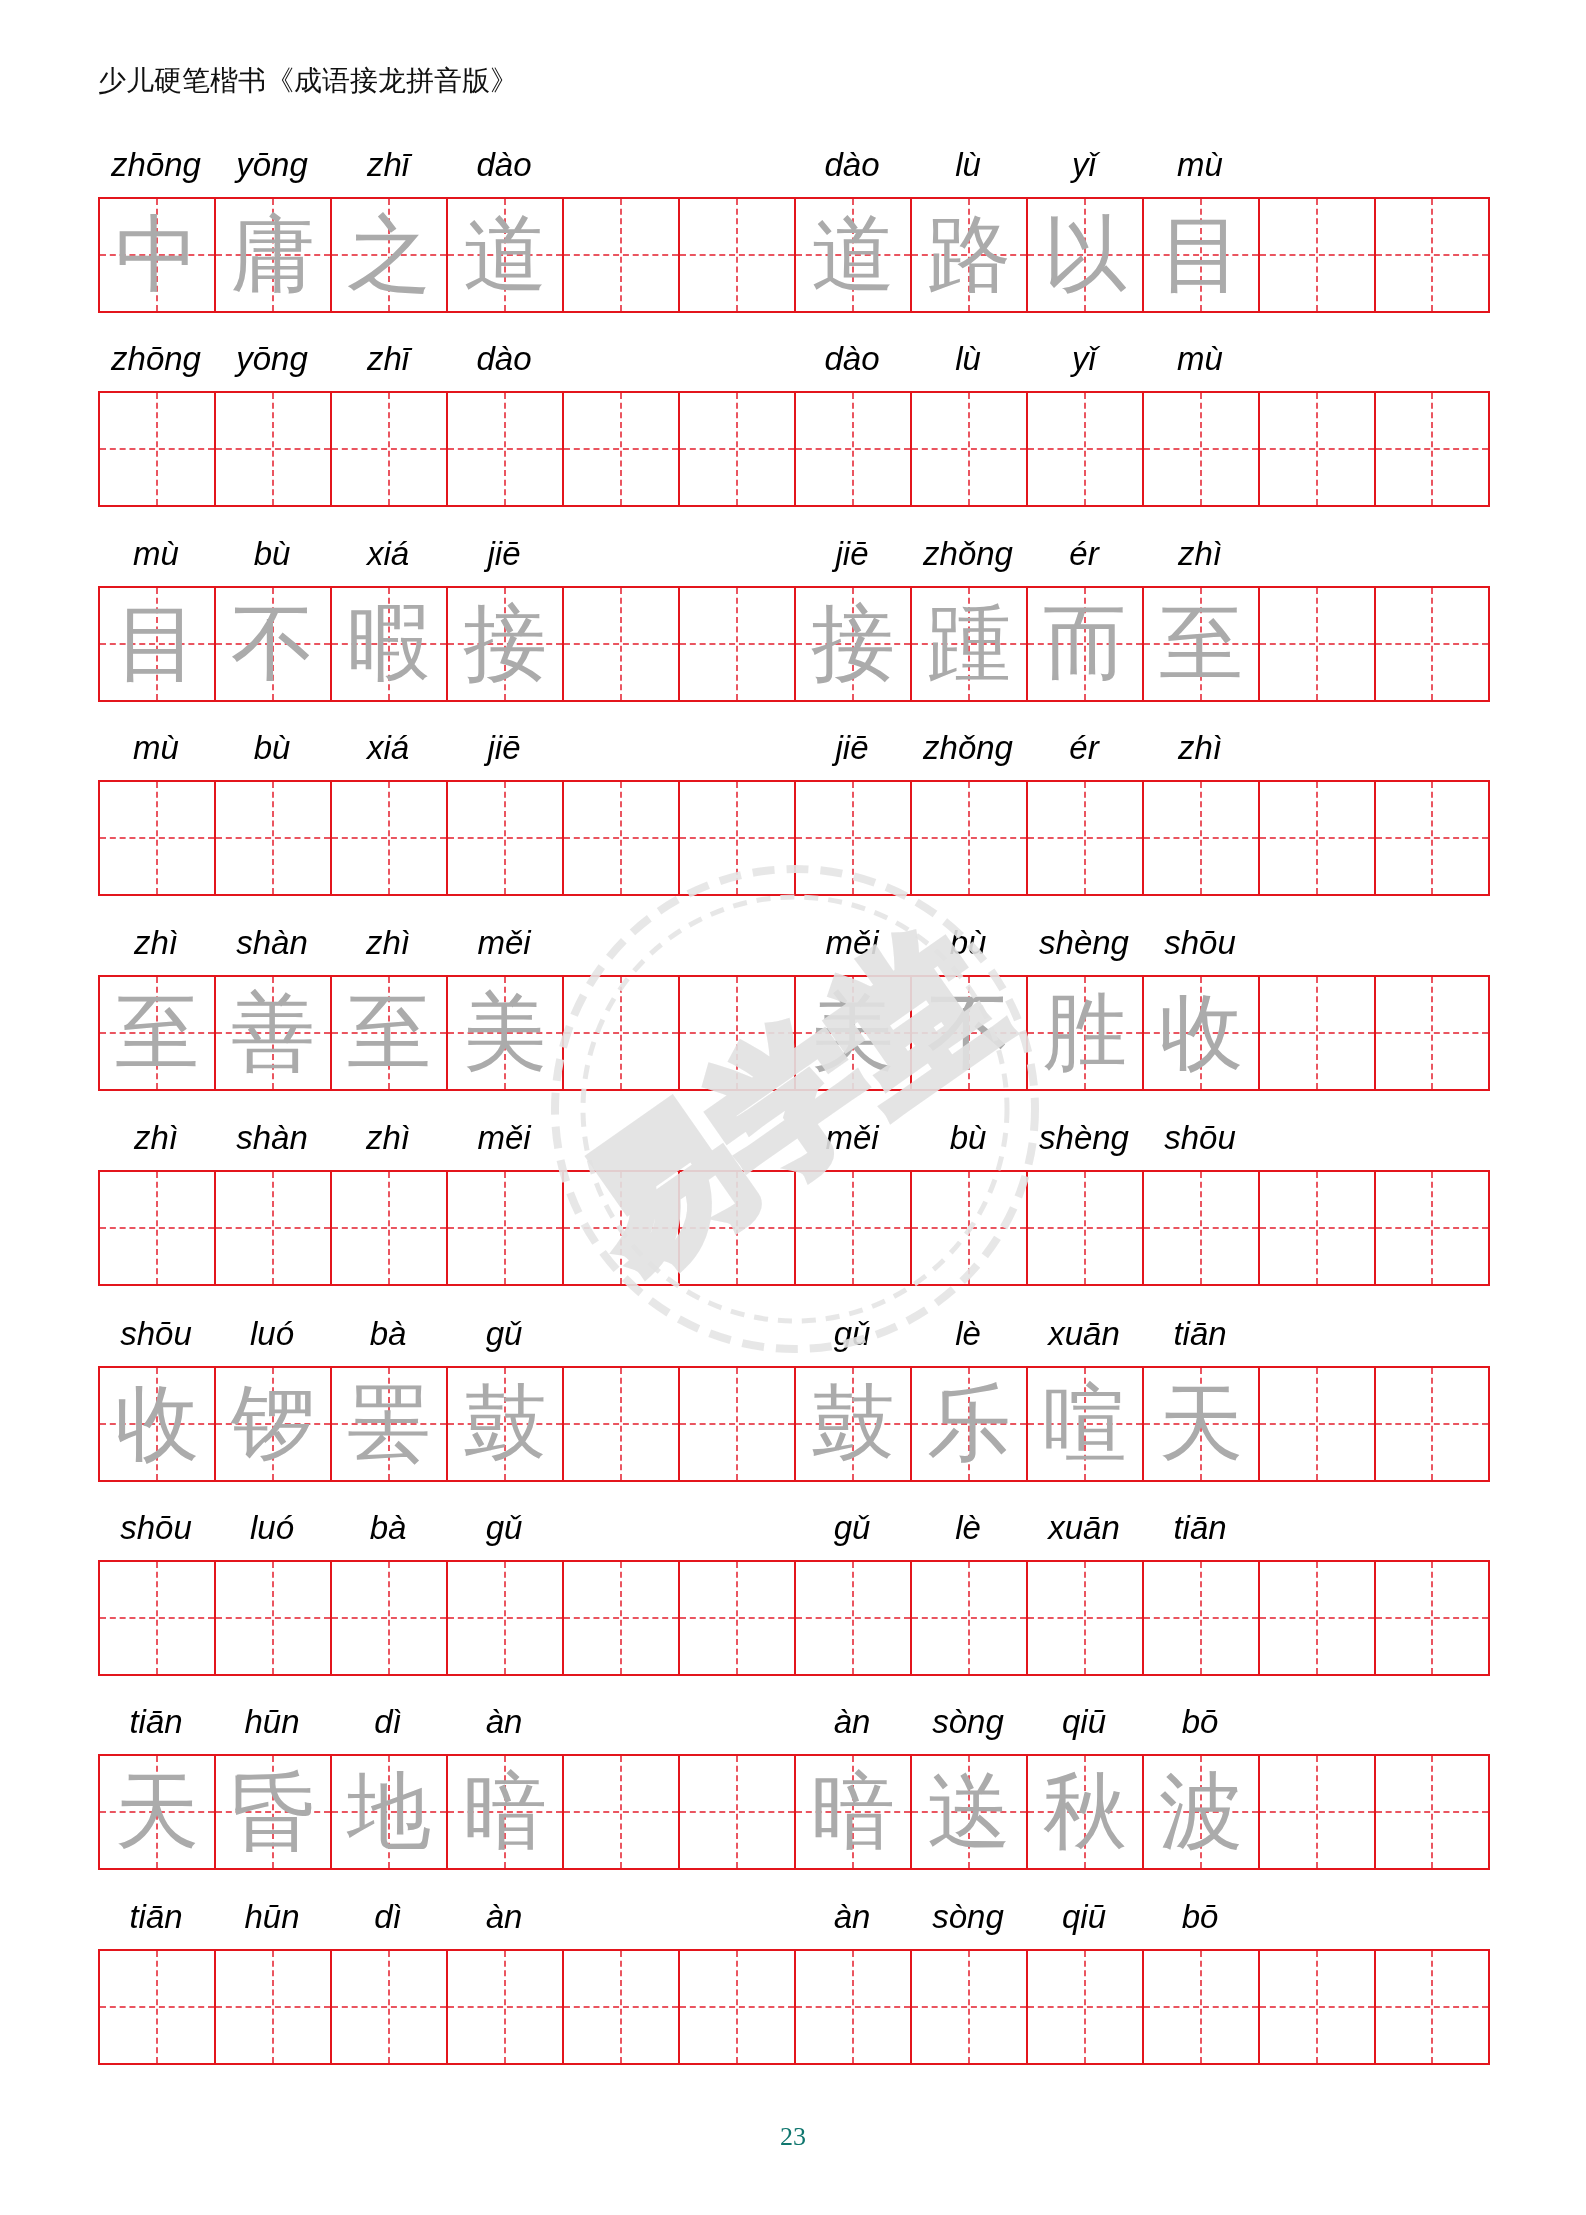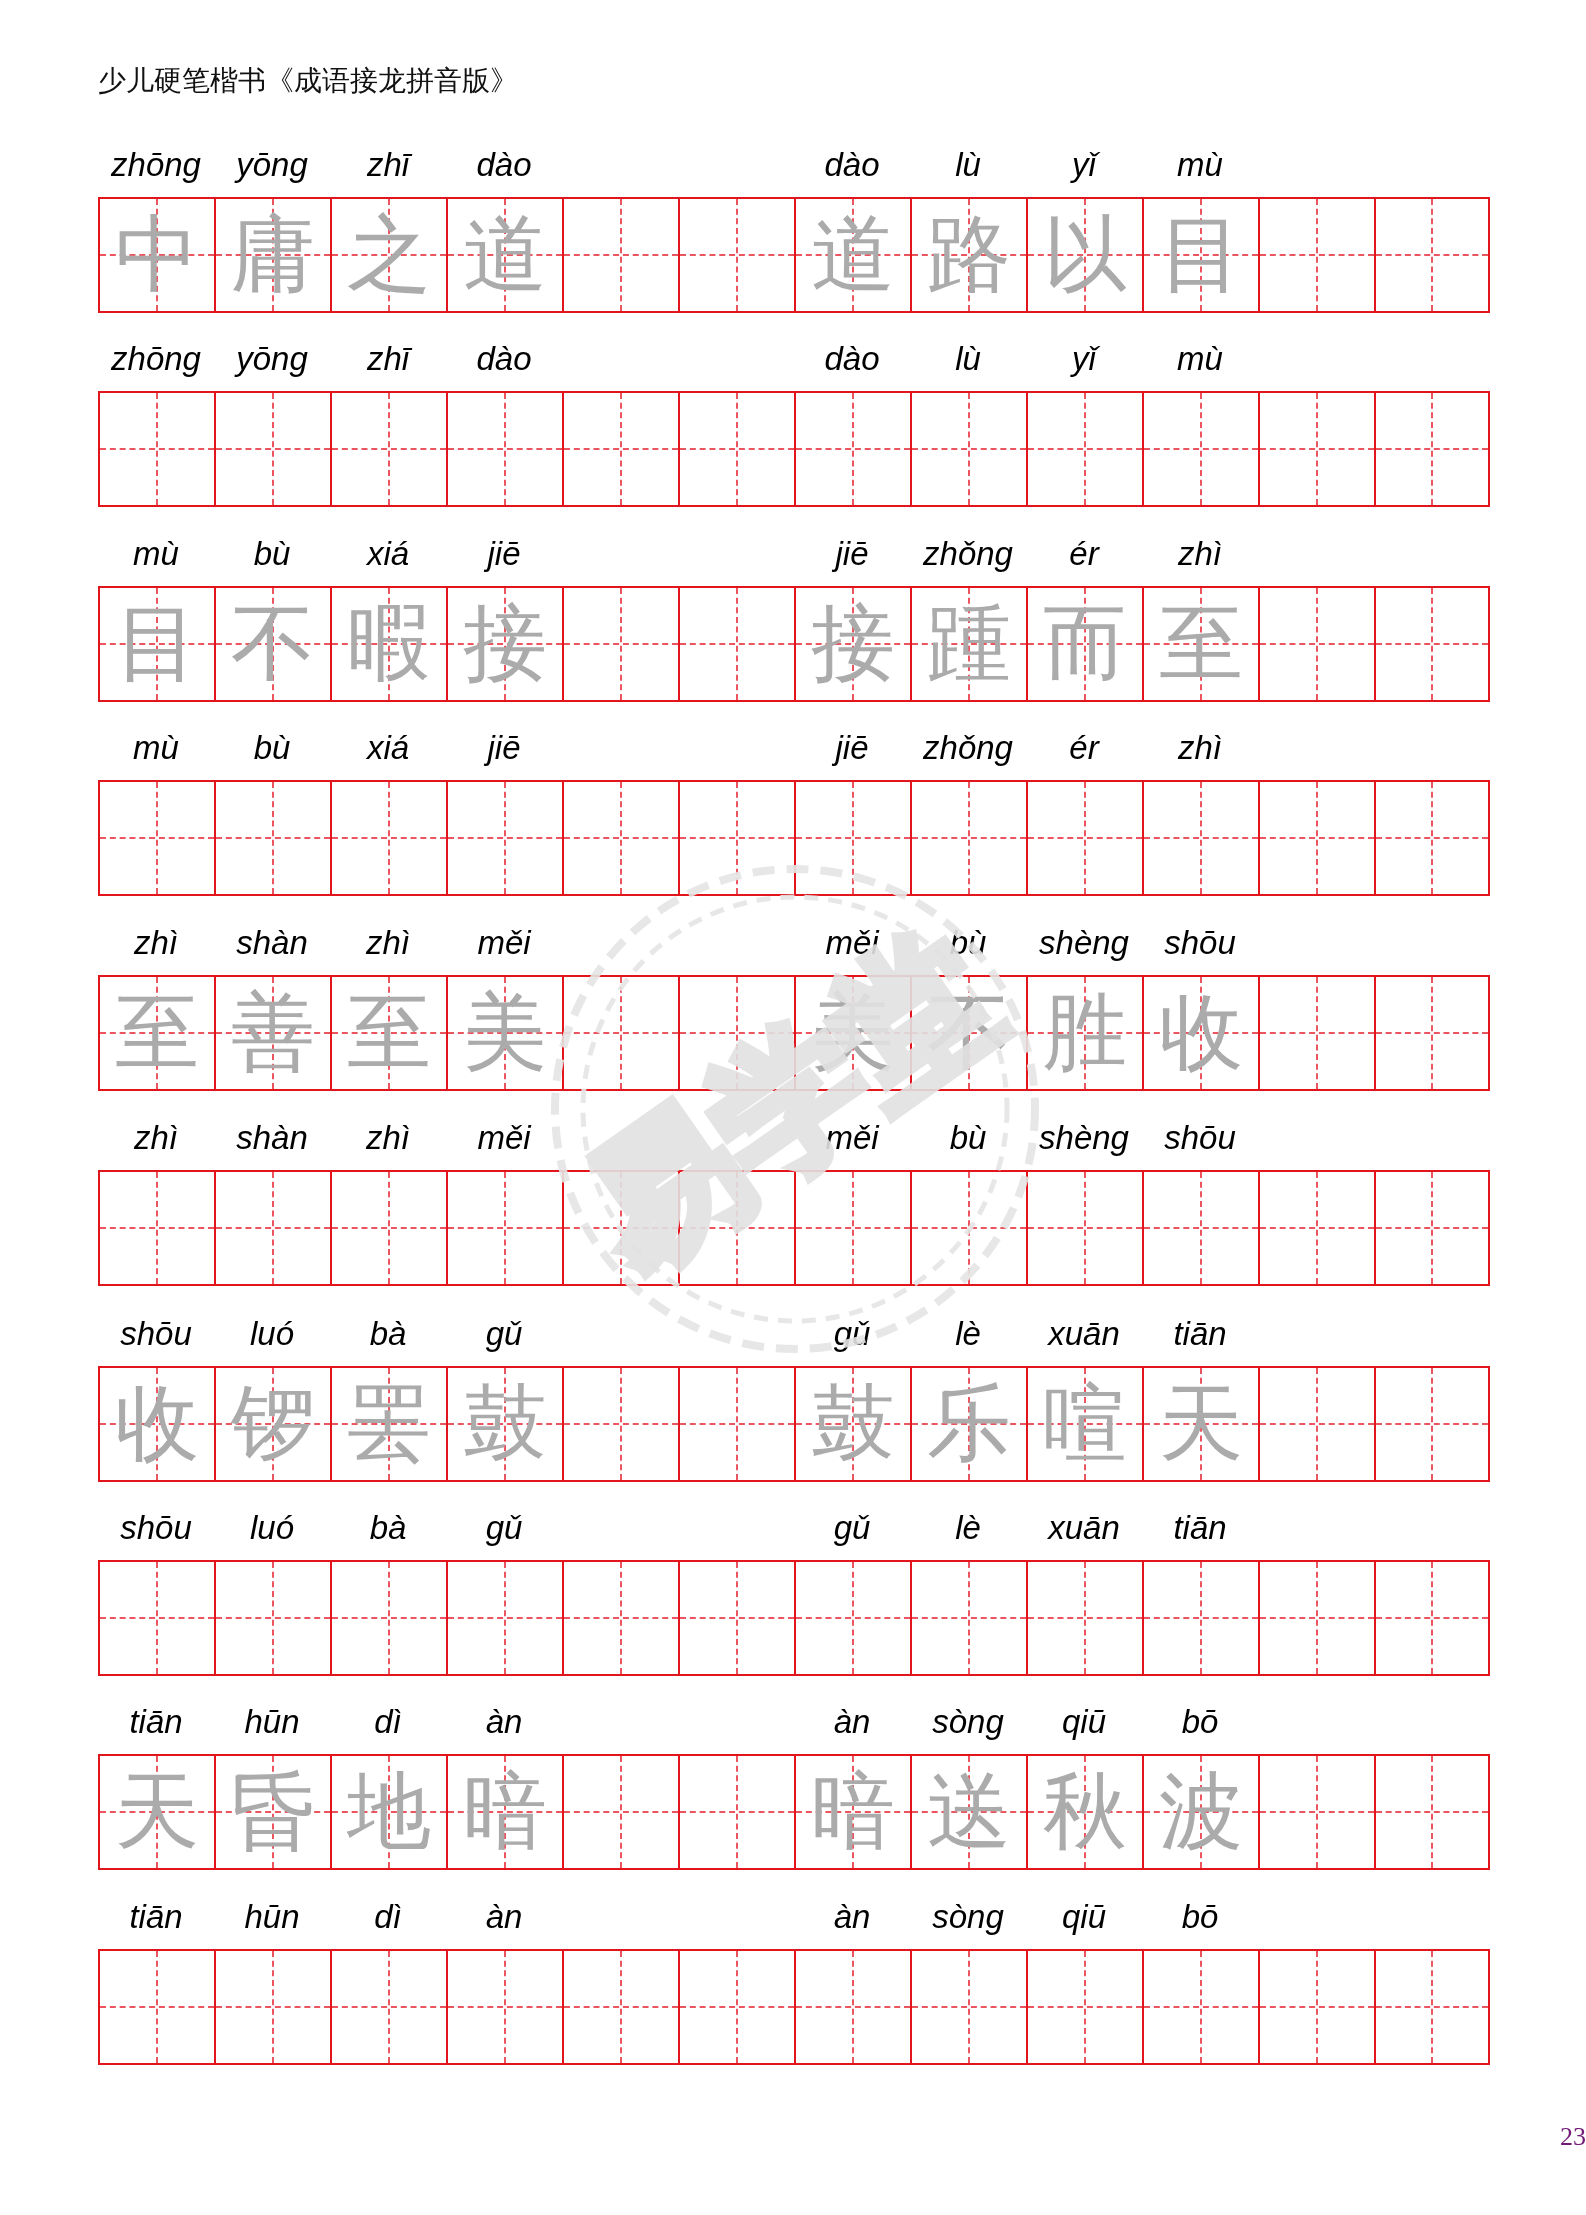--- a/index.html
+++ b/index.html
@@ -109,24 +109,24 @@
     font-family: "DejaVu Serif", "Liberation Serif", serif;
     font-size: 84px;
     color: #ababab;
     z-index: 2;
   }
   .page-number {
     position: absolute;
     left: 0;
     width: 1586px;
     top: 2122px;
-    text-align: right;
+    text-align: center;
     font-family: "Liberation Serif", "DejaVu Serif", serif;
     font-size: 26px;
-    color: #701a75;
+    color: #0f766e;
   }
 </style>
 </head>
 <body>
 
 <div class="page-header">少儿硬笔楷书《成语接龙拼音版》</div>
 
 <svg class="watermark" viewBox="0 0 494 494" xmlns="http://www.w3.org/2000/svg">
   <circle cx="247" cy="247" r="240" fill="none" stroke="#e4e4e4" stroke-width="8" stroke-dasharray="22 12" opacity="0.9"></circle>
   <circle cx="247" cy="247" r="212" fill="none" stroke="#e4e4e4" stroke-width="5" stroke-dasharray="14 10" opacity="0.9"></circle>

